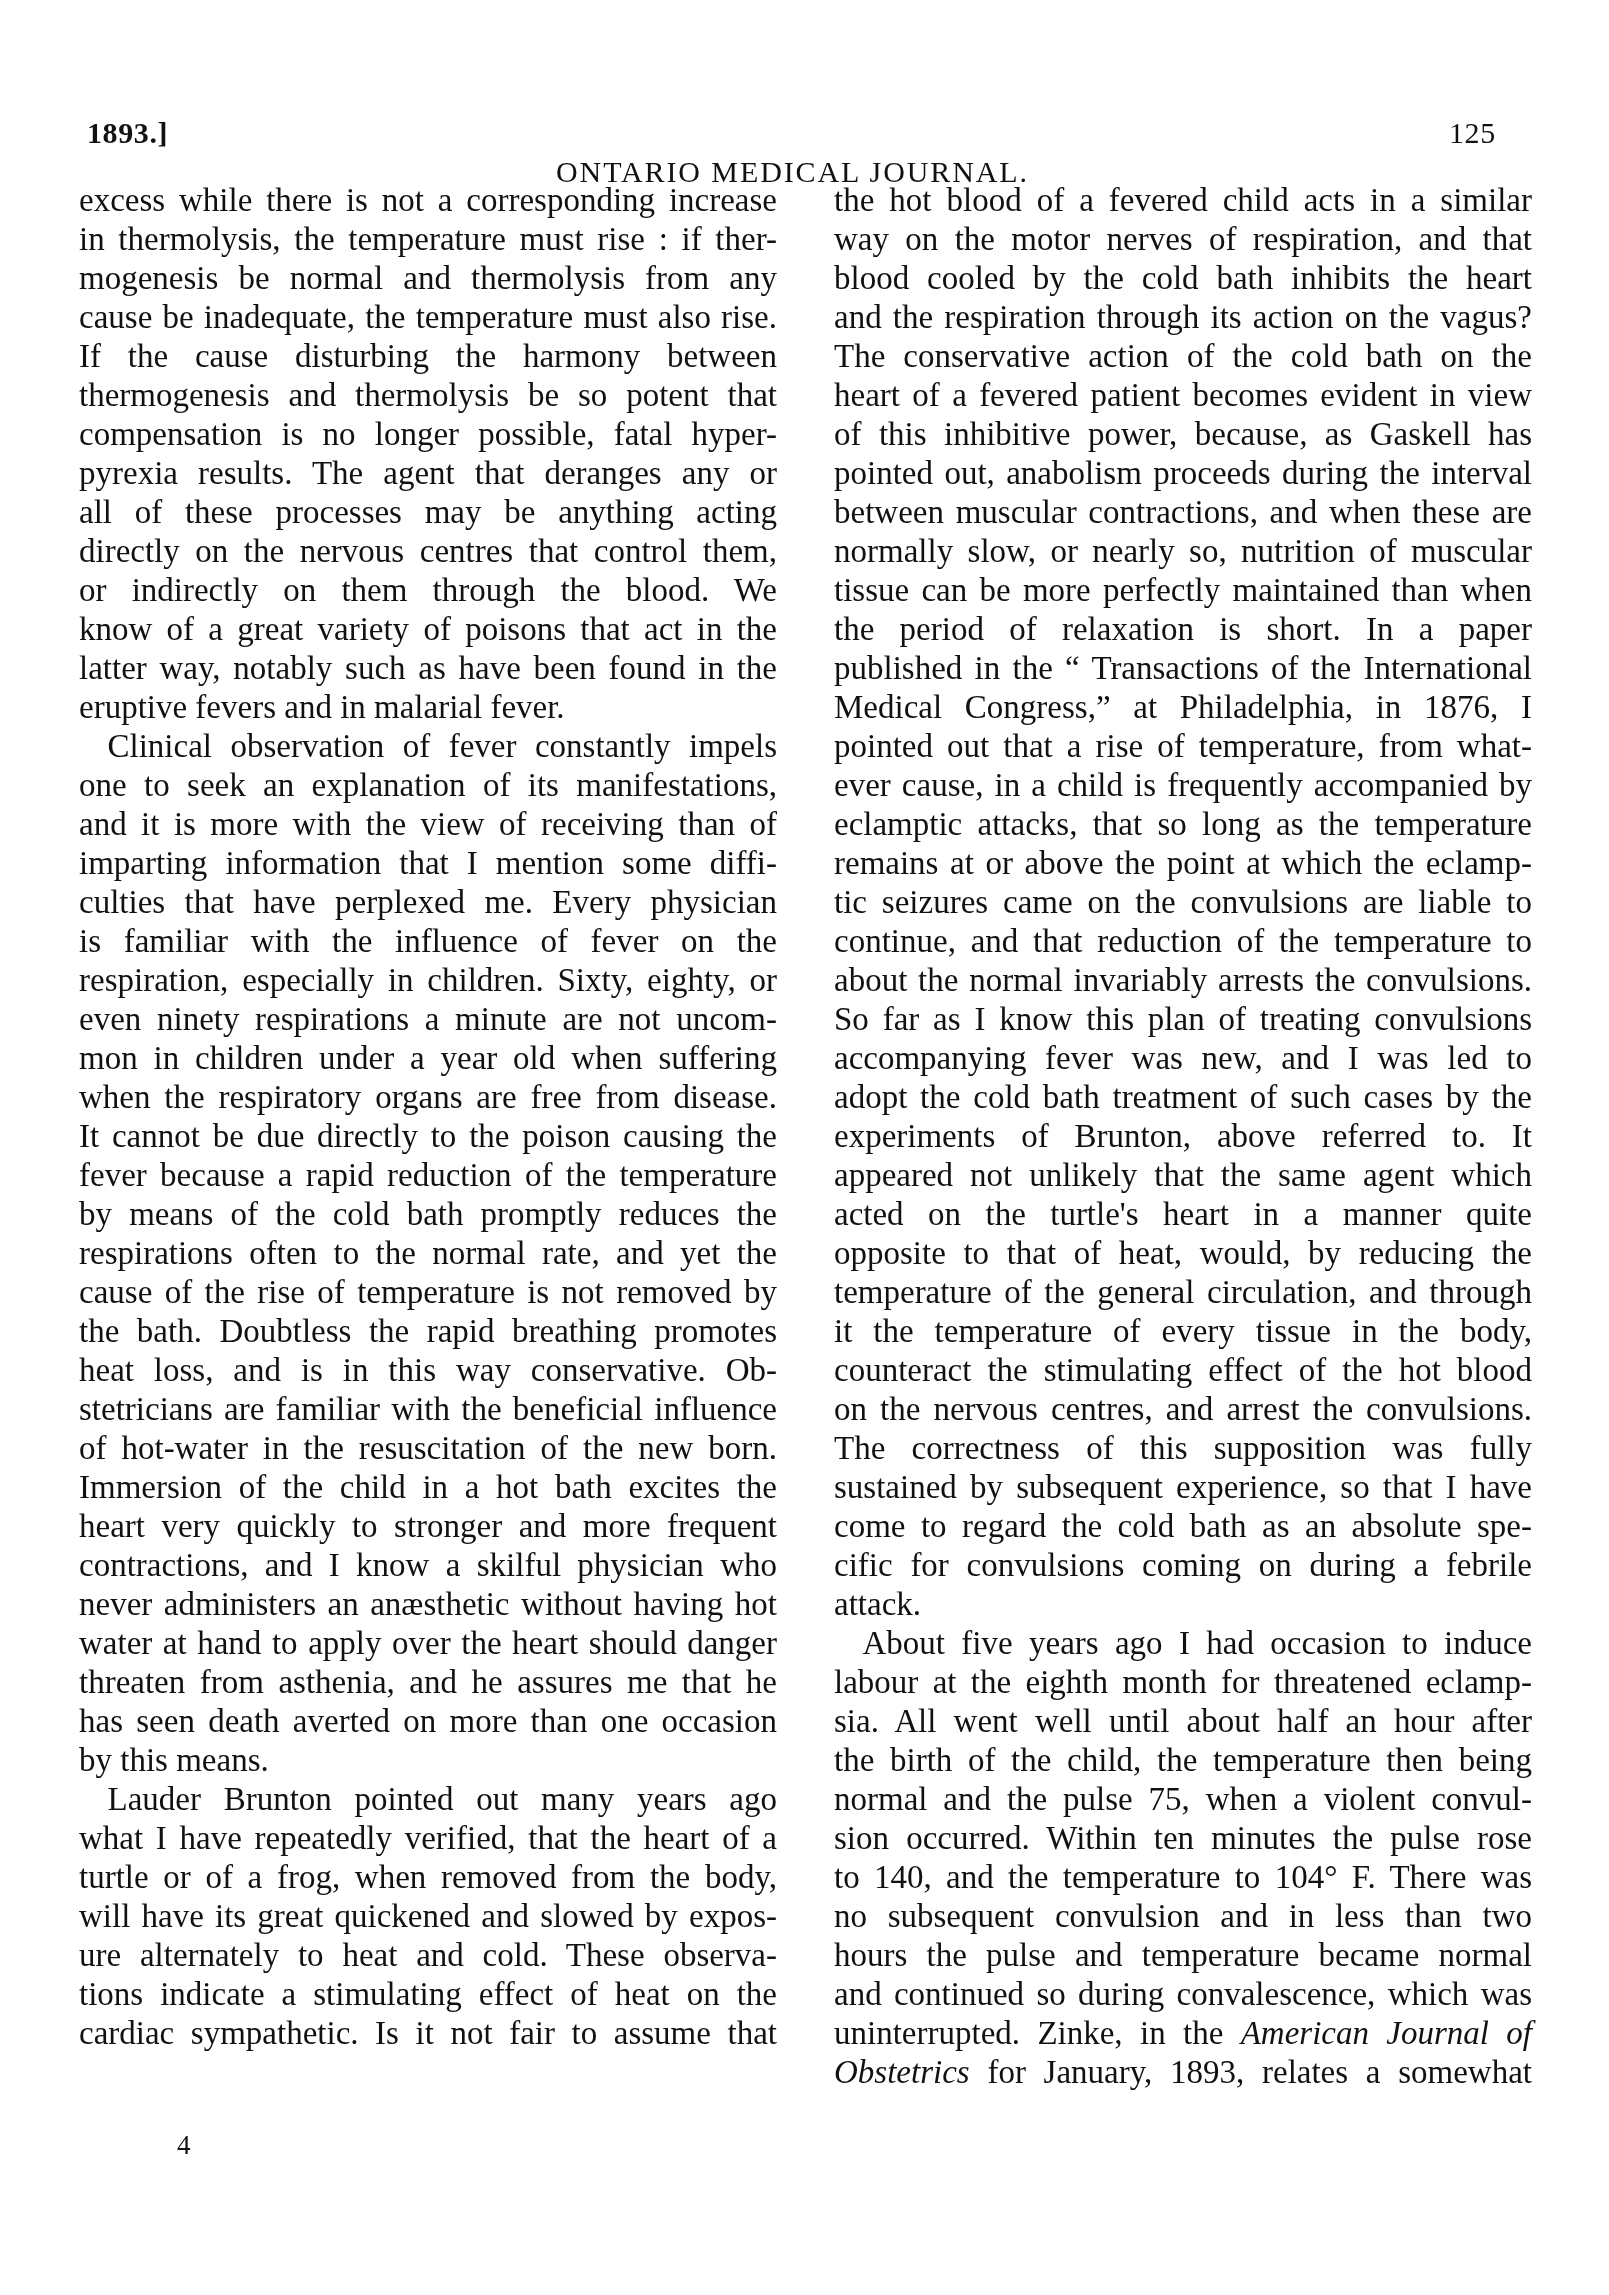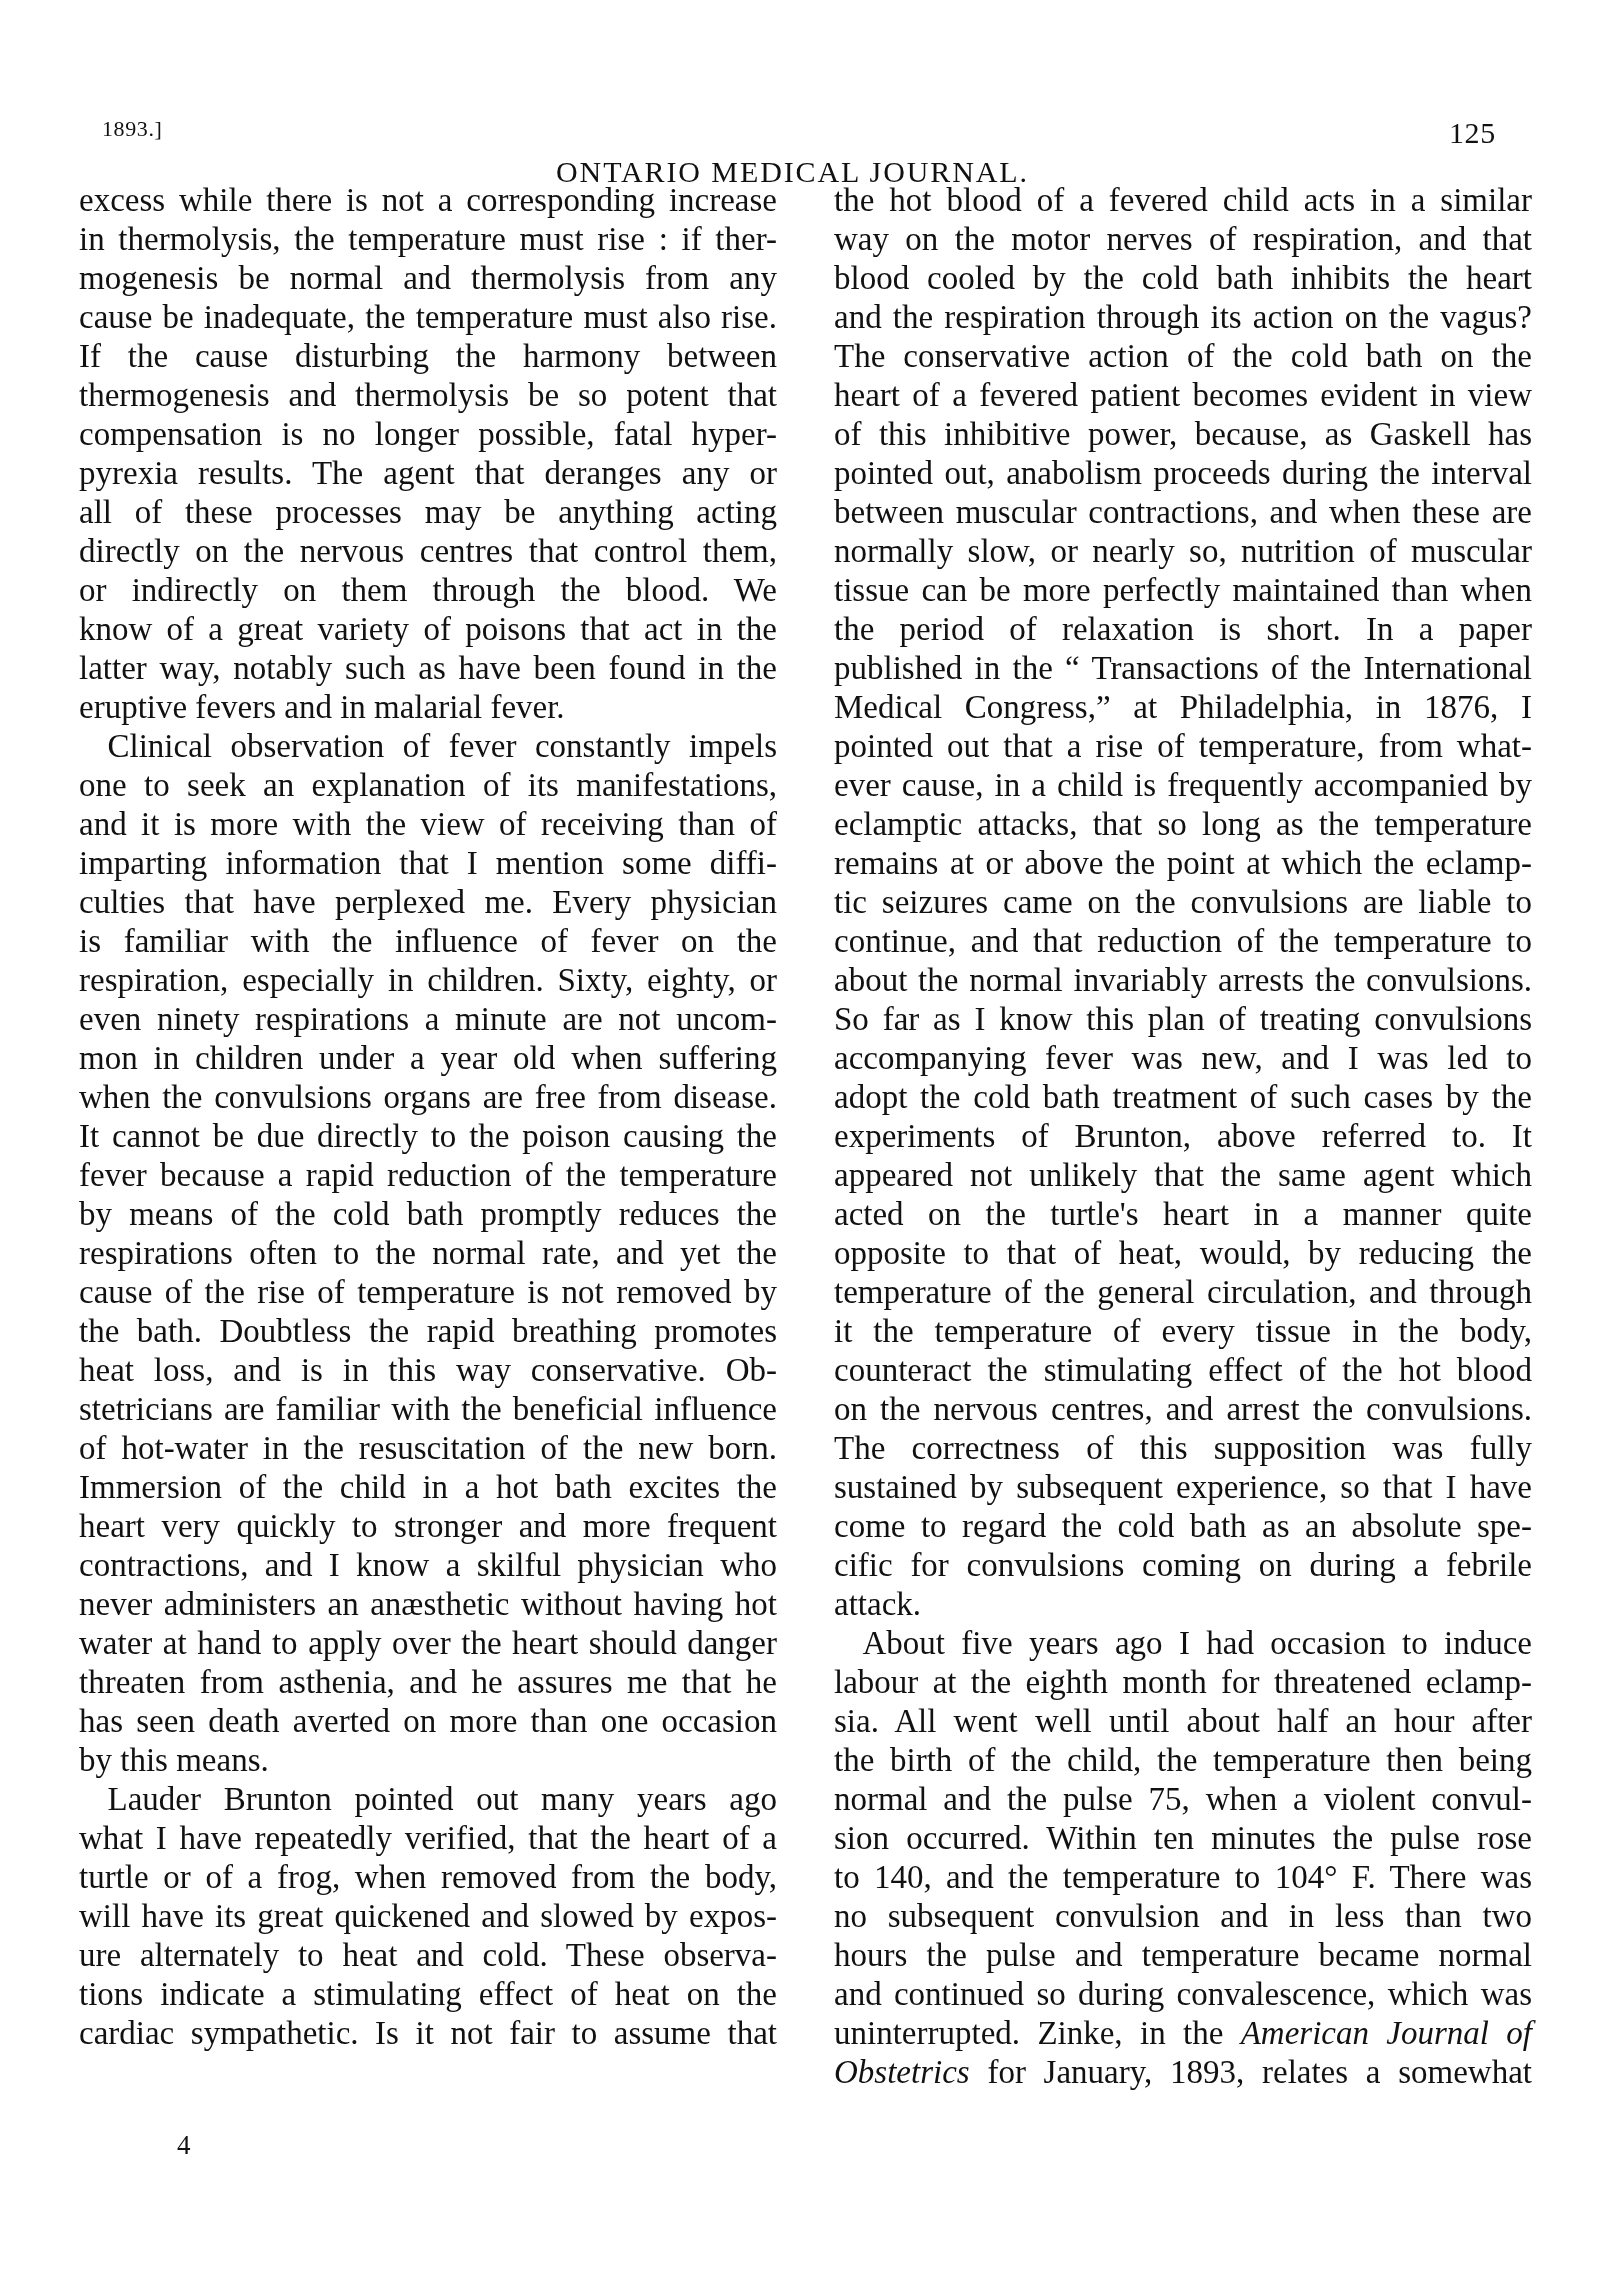--- a/index.html
+++ b/index.html
@@ -22,21 +22,21 @@
     }
     .running-head {
       position: absolute;
       top: 105px;
       left: 0;
       width: 1610px;
       height: 50px;
       font-size: 28.5px;
       letter-spacing: 0.6px;
     }
-    .rh-left { position: absolute; left: 102px; top: 11px; font-size: 22px; }
+    .rh-left { position: absolute; left: 87px; top: 11px; font-size: 30px; font-weight: bold; }
     .rh-center { position: absolute; left: 520px; width: 545px; text-align: center; top: 6.2px; font-size: 30px; letter-spacing: 1.9px; margin-top: 44px; }
     .rh-right { position: absolute; left: 1449px; top: 11px; font-size: 30px; }
 
     .column {
       position: absolute;
       top: 181px;
       width: 698px;
       font-size: 33px;
       line-height: 39px;
       text-align: justify;
@@ -98,21 +98,21 @@
     <div class="para">
         <span class="line first-indent">Clinical observation of fever constantly impels</span>
         <span class="line">one to seek an explanation of its manifestations,</span>
         <span class="line">and it is more with the view of receiving than of</span>
         <span class="line">imparting information that I mention some diffi-</span>
         <span class="line">culties that have perplexed me. Every physician</span>
         <span class="line">is familiar with the influence of fever on the</span>
         <span class="line">respiration, especially in children. Sixty, eighty, or</span>
         <span class="line">even ninety respirations a minute are not uncom-</span>
         <span class="line">mon in children under a year old when suffering</span>
-        <span class="line">when the convulsions organs are free from disease.</span>
+        <span class="line">when the respiratory organs are free from disease.</span>
         <span class="line">It cannot be due directly to the poison causing the</span>
         <span class="line">fever because a rapid reduction of the temperature</span>
         <span class="line">by means of the cold bath promptly reduces the</span>
         <span class="line">respirations often to the normal rate, and yet the</span>
         <span class="line">cause of the rise of temperature is not removed by</span>
         <span class="line">the bath. Doubtless the rapid breathing promotes</span>
         <span class="line">heat loss, and is in this way conservative. Ob-</span>
         <span class="line">stetricians are familiar with the beneficial influence</span>
         <span class="line">of hot-water in the resuscitation of the new born.</span>
         <span class="line">Immersion of the child in a hot bath excites the</span>

